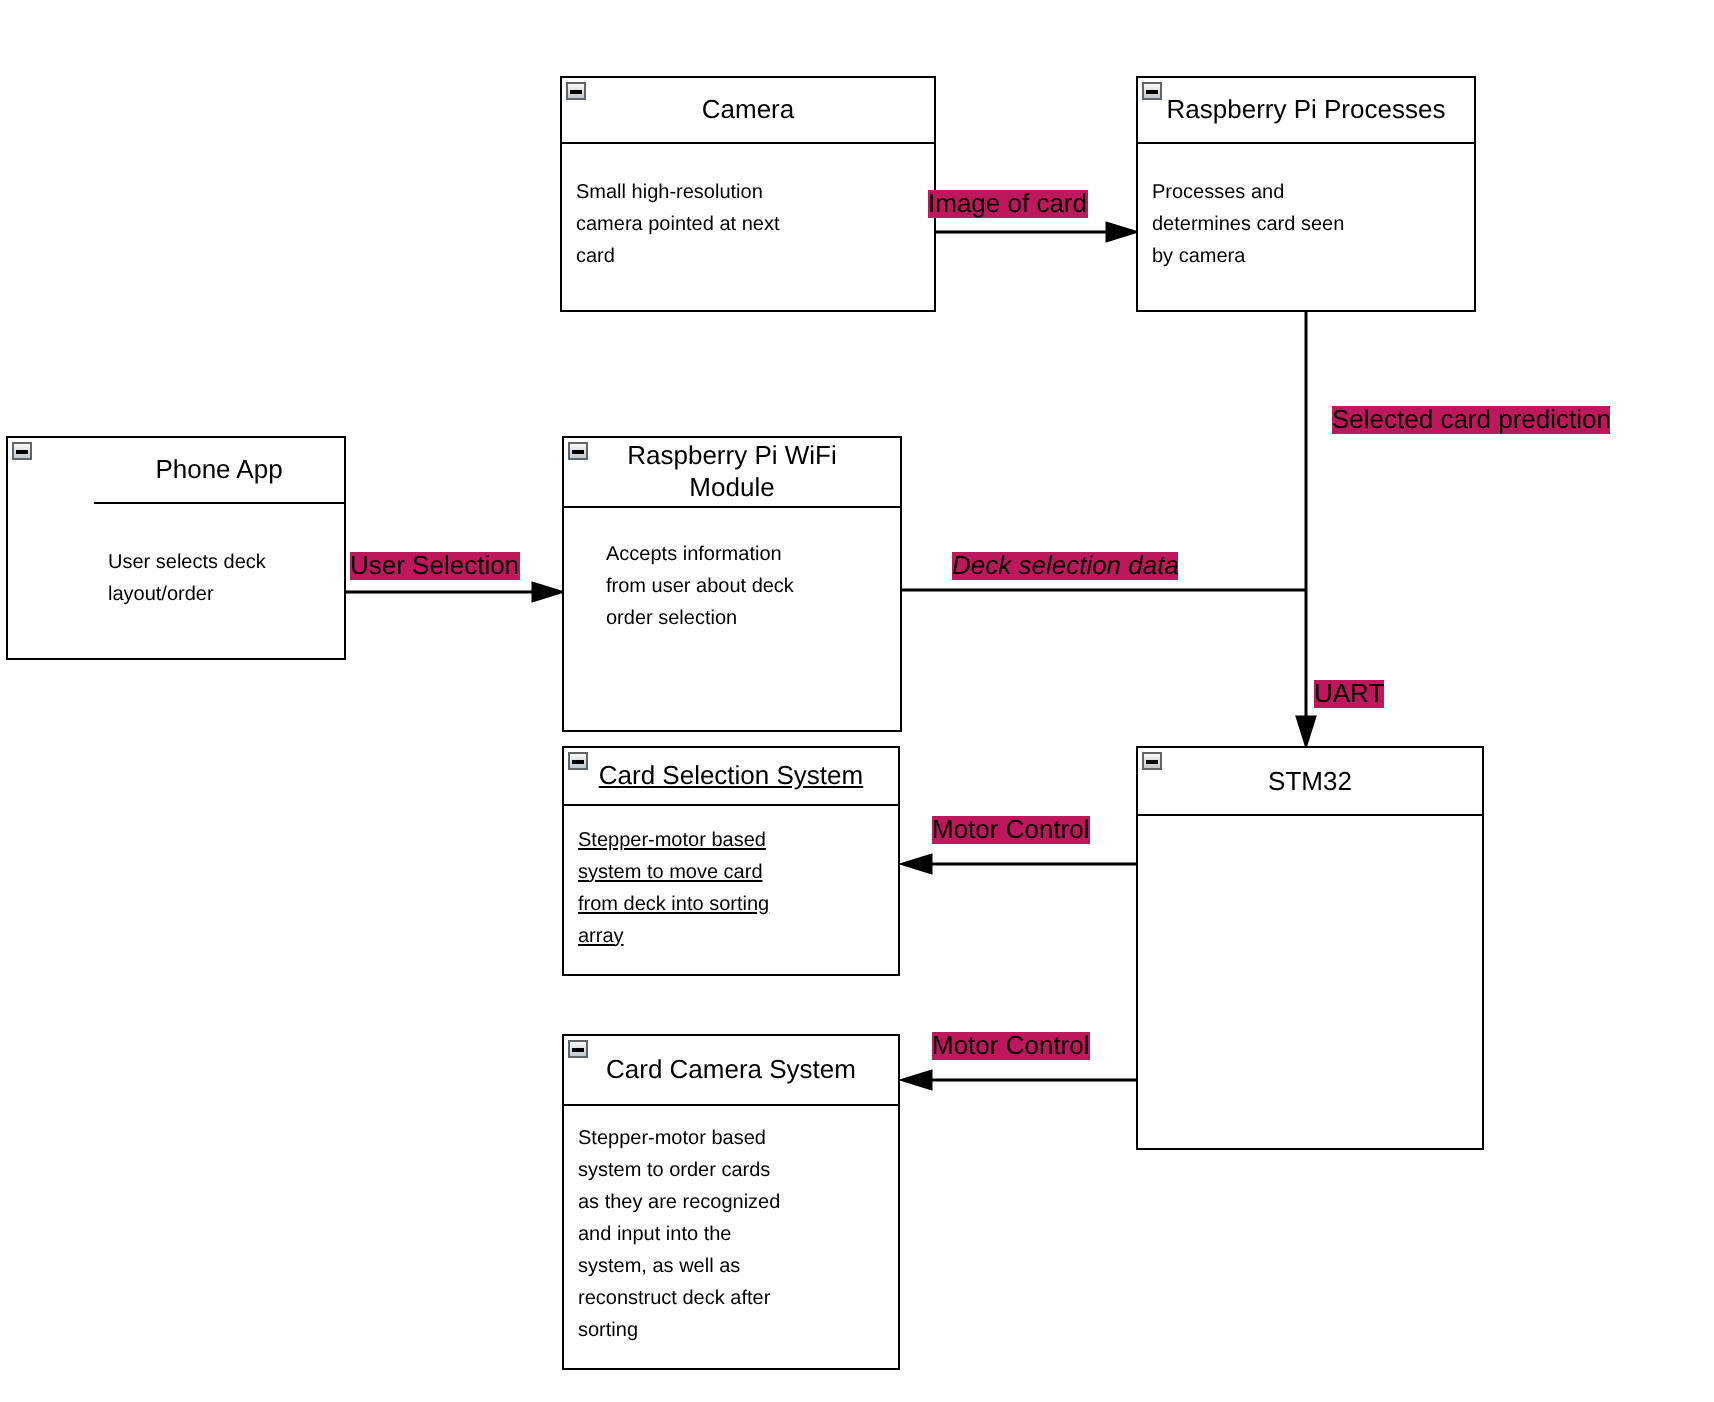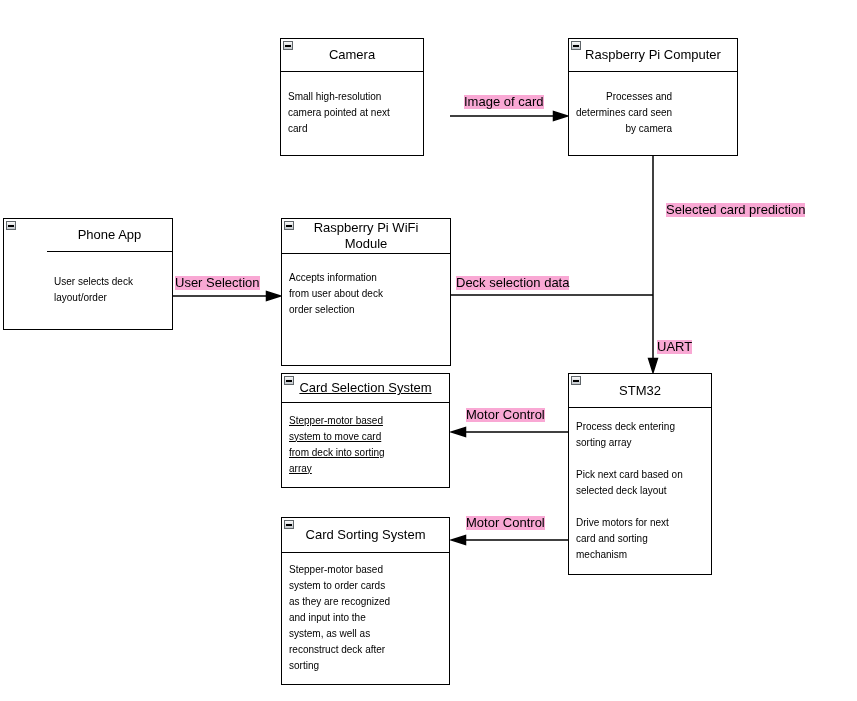--- a/index.html
+++ b/index.html
@@ -72,21 +72,21 @@
     right: 1px;
     top: 3px;
     height: 1.5px;
     background: #000000;
   }
   .edge-label {
     position: absolute;
     font-size: 13px;
     line-height: 14px;
     white-space: nowrap;
-    background: #f9a8d4;
+    background: #be185d;
     z-index: 2;
   }
 </style>
 </head>
 <body>
 
 <div id="canvas">
 
   <svg id="edges-svg" viewBox="0 0 857 701">
     <g stroke="#000000" stroke-width="1.5" fill="#000000">
@@ -103,88 +103,79 @@
       <line x1="451" y1="295" x2="653" y2="295"></line>
 
       <line x1="464.5" y1="432" x2="568" y2="432"></line>
       <polygon points="451.5,432 465.5,427.6 465.5,436.4"></polygon>
 
       <line x1="464.5" y1="540" x2="568" y2="540"></line>
       <polygon points="451.5,540 465.5,535.6 465.5,544.4"></polygon>
     </g>
   </svg>
 
-  <div class="node" style="left:280px; top:38px; width:144px; height:118px;">
+  <div class="node" style="left:280px; top:38px; width:188px; height:118px;">
     <div class="collapse-icon"></div>
     <div class="node-title" style="height:33px;">Camera</div>
     <div class="node-body" style="height:82px;">Small high-resolution
 camera pointed at next
 card</div>
   </div>
 
   <div class="node" style="left:568px; top:38px; width:170px; height:118px;">
     <div class="collapse-icon"></div>
-    <div class="node-title" style="height:33px;">Raspberry Pi Computer</div>
-    <div class="node-body" style="height:82px;text-align:right;">Processes and
+    <div class="node-title" style="height:33px;">Raspberry Pi Processes</div>
+    <div class="node-body" style="height:82px;">Processes and
 determines card seen
 by camera</div>
   </div>
 
   <div class="node" style="left:3px; top:218px; width:170px; height:112px;padding-left:43px;">
     <div class="collapse-icon"></div>
     <div class="node-title" style="height:33px;">Phone App</div>
     <div class="node-body" style="height:76px;">User selects deck
 layout/order</div>
   </div>
 
   <div class="node" style="left:281px; top:218px; width:170px; height:148px;">
     <div class="collapse-icon"></div>
     <div class="node-title" style="height:35px;">Raspberry Pi WiFi
 Module</div>
-    <div class="node-body" style="height:79px;">Accepts information
+    <div class="node-body" style="height:79px;margin-left:14px;">Accepts information
 from user about deck
 order selection</div>
   </div>
 
   <div class="node" style="left:281px; top:373px; width:169px; height:115px;text-decoration:underline;">
     <div class="collapse-icon"></div>
     <div class="node-title" style="height:29px;">Card Selection System</div>
     <div class="node-body" style="height:83px;">Stepper-motor based
 system to move card
 from deck into sorting
 array</div>
   </div>
 
-  <div class="node" style="left:568px; top:373px; width:144px; height:202px;">
+  <div class="node" style="left:568px; top:373px; width:174px; height:202px;">
     <div class="collapse-icon"></div>
     <div class="node-title" style="height:34px;">STM32</div>
-    <div class="node-body" style="height:165px;">Process deck entering
-sorting array
-
-Pick next card based on
-selected deck layout
-
-Drive motors for next
-card and sorting
-mechanism</div>
   </div>
 
   <div class="node" style="left:281px; top:517px; width:169px; height:168px;">
     <div class="collapse-icon"></div>
-    <div class="node-title" style="height:35px;">Card Sorting System</div>
+    <div class="node-title" style="height:35px;">Card Camera System</div>
     <div class="node-body" style="height:130px;">Stepper-motor based
 system to order cards
 as they are recognized
 and input into the
 system, as well as
 reconstruct deck after
 sorting</div>
   </div>
 
   <div class="edge-label" style="left:464px; top:95px;">Image of card</div>
   <div class="edge-label" style="left:175px; top:276px;">User Selection</div>
-  <div class="edge-label" style="left:456px; top:276px;">Deck selection data</div>
+  <div class="edge-label" style="left:476px; top:276px;font-style:italic;">Deck selection data</div>
   <div class="edge-label" style="left:666px; top:203px;">Selected card prediction</div>
   <div class="edge-label" style="left:657px; top:340px;">UART</div>
   <div class="edge-label" style="left:466px; top:408px;">Motor Control</div>
   <div class="edge-label" style="left:466px; top:516px;">Motor Control</div>
 
 </div>
 
 </body></html>

